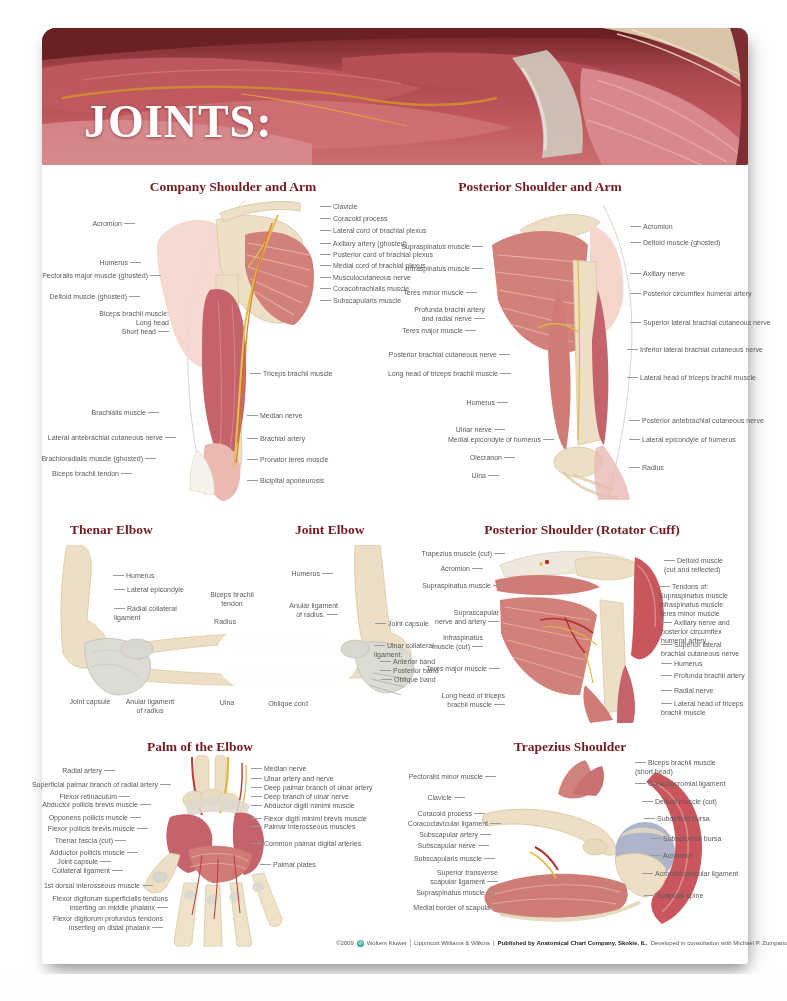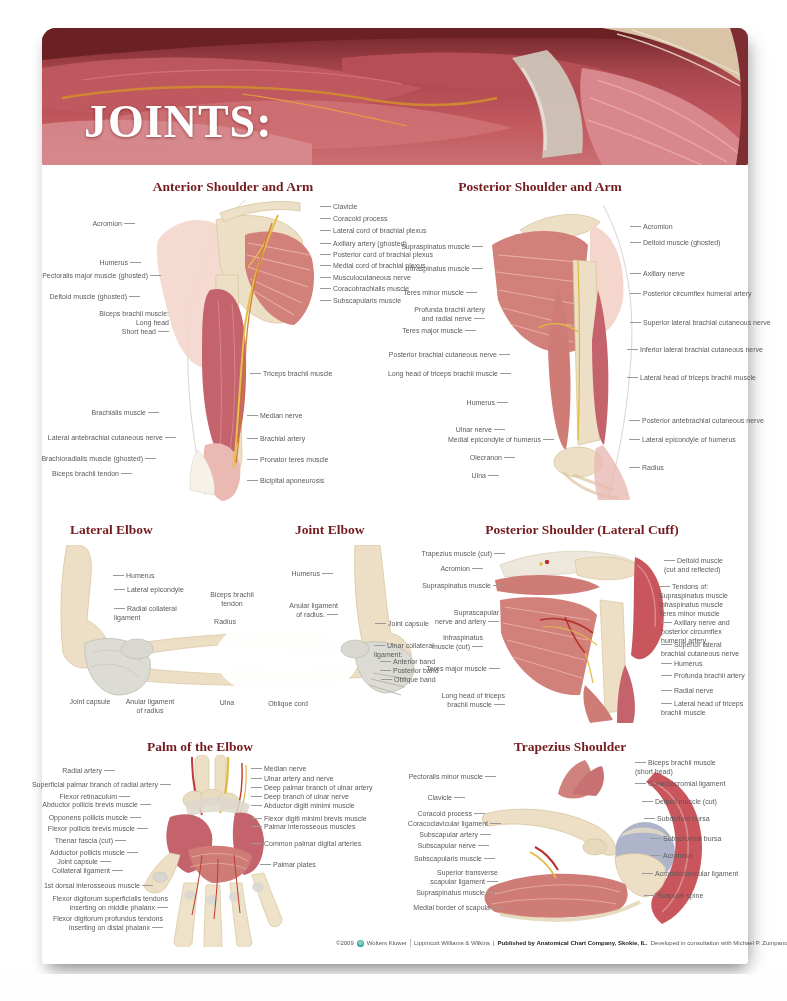--- a/index.html
+++ b/index.html
@@ -62,25 +62,25 @@
       <path d="M540,40 C610,50 670,80 706,120 L706,137 L560,137 C540,100 535,65 540,40 Z" fill="#d8878c"></path>
       <path d="M555,52 C615,70 665,100 700,128 M548,70 C600,88 650,114 685,134 M545,92 C590,106 630,124 660,137" stroke="#e9a9ac" stroke-width="1.6" fill="none" opacity=".85"></path>
       <path d="M688,0 L706,0 L706,137 L694,137 C702,90 702,40 688,0 Z" fill="#7e2d33"></path>
       <path d="M20,70 C130,52 260,58 330,72 C380,80 420,78 455,70" stroke="#d28a2f" stroke-width="2.4" fill="none" opacity=".95"></path>
       <path d="M200,66 C260,74 320,88 365,98" stroke="#e6a33c" stroke-width="1.2" fill="none" opacity=".9"></path>
       <path d="M40,52 C150,36 280,40 360,56" stroke="#d97f82" stroke-width="1.2" fill="none" opacity=".7"></path>
     </svg>
   </div>
   <div class="hdr-title">JOINTS:</div>
 
-  <div class="sec-title ctr" style="left:233px;top:179px">Anterior Shoulder and Arm</div>
+  <div class="sec-title ctr" style="left:233px;top:179px">Company Shoulder and Arm</div>
   <div class="sec-title ctr" style="left:540px;top:179px">Posterior Shoulder and Arm</div>
-  <div class="sec-title" style="left:70px;top:522px">Lateral Elbow</div>
+  <div class="sec-title" style="left:70px;top:522px">Thenar Elbow</div>
   <div class="sec-title" style="left:295px;top:522px">Joint Elbow</div>
-  <div class="sec-title ctr" style="left:582px;top:522px">Posterior Shoulder (Lateral Cuff)</div>
+  <div class="sec-title ctr" style="left:582px;top:522px">Posterior Shoulder (Rotator Cuff)</div>
   <div class="sec-title ctr" style="left:200px;top:739px">Palm of the Elbow</div>
   <div class="sec-title ctr" style="left:570px;top:739px">Trapezius Shoulder</div>
 
   <svg class="panel" style="left:150px;top:195px" width="190" height="310" viewBox="0 0 190 310">
     <path d="M95,5 C60,40 40,90 38,140 C36,200 45,260 55,300" stroke="#d9d4cc" fill="none"></path>
     <path d="M8,45 C25,22 60,18 78,38 C90,70 85,130 68,165 C55,185 30,165 20,125 C12,95 4,65 8,45 Z" fill="#f4d6cd" opacity=".9"></path>
     <path d="M66,25 C100,15 140,22 152,45 C158,80 150,115 132,128 C105,130 80,105 70,70 Z" fill="#ecdfc5" stroke="#d8c69e" stroke-width=".8"></path>
     <path d="M70,18 C95,8 130,4 150,8 L150,16 C128,12 96,16 74,27 Z" fill="#ece1c8" stroke="#d6c49a" stroke-width=".8"></path>
     <path d="M95,40 C125,30 155,42 162,64 C168,92 160,118 144,130 C120,128 100,100 95,72 Z" fill="#d2807a"></path>
     <g stroke="#e9b3aa" stroke-width="1.1" opacity=".9">

